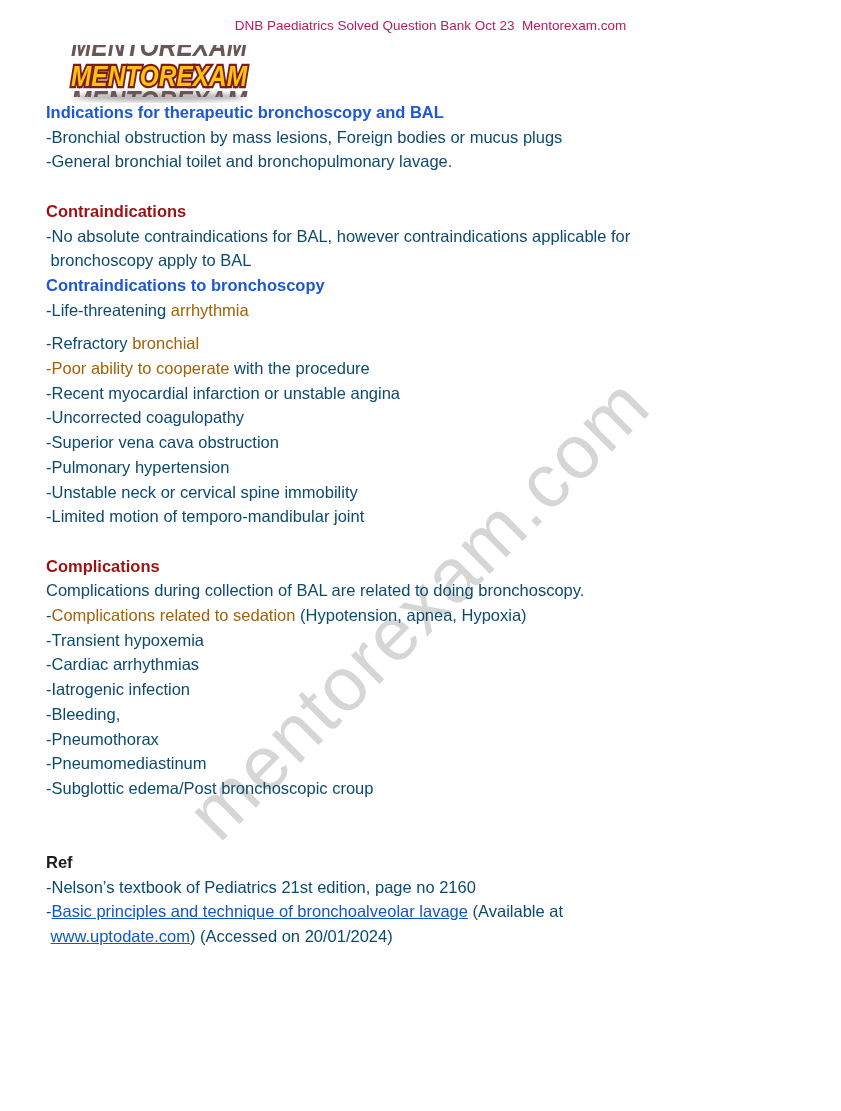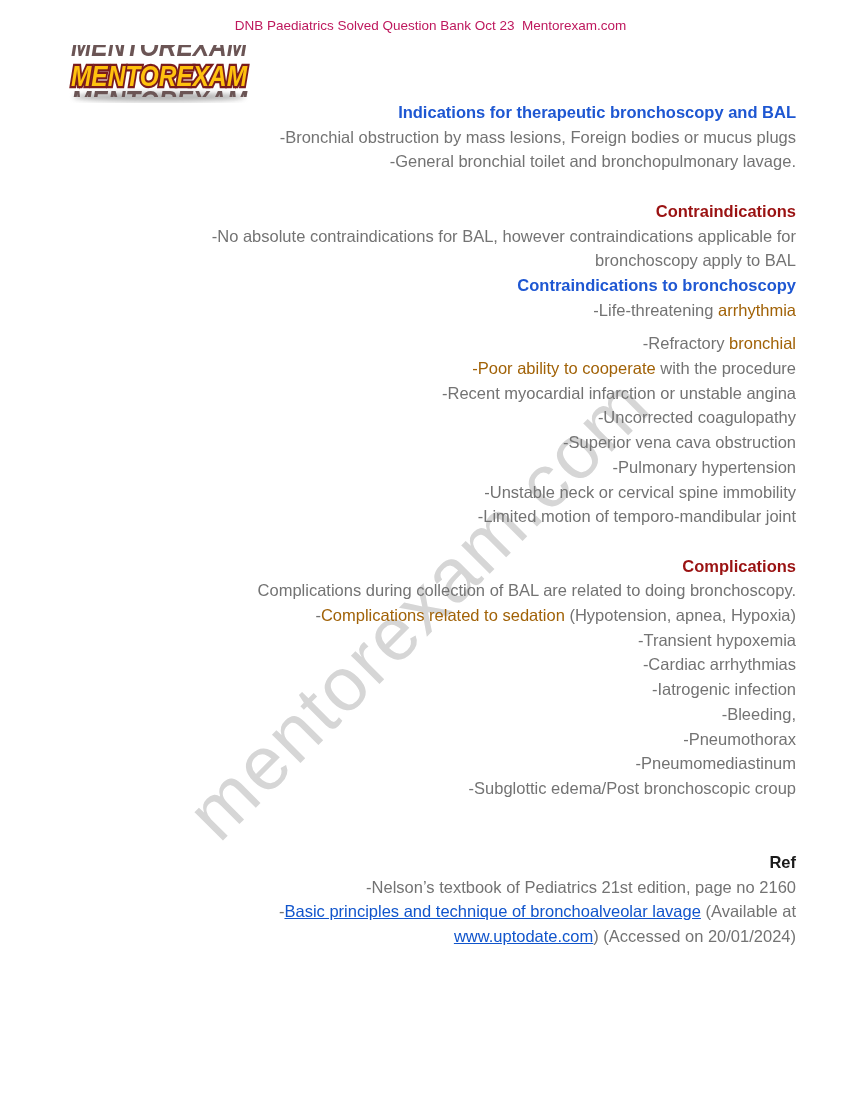--- a/index.html
+++ b/index.html
@@ -30,24 +30,24 @@
     color: #d6d6d6;
     white-space: nowrap;
     z-index: 0;
     user-select: none;
   }
   .content {
     position: absolute; left: 46px; top: 100px; width: 750px;
     z-index: 1;
     font-size: 16.5px; color: #1b1b1b;
   }
-  .line { white-space: pre; line-height: 24.7px; min-height: 24.7px; text-align: right; }
+  .line { white-space: pre; line-height: 24.7px; min-height: 24.7px; }
   .spacer { height: 24.7px; }
   .spacer-sm { height: 9px; }
-  .run-k  { color: #737373; }
+  .run-k  { color: #0c4a6e; }
   .run-b  { color: #1b1b1b; font-weight: bold; }
   .run-hb { color: #1e57d2; font-weight: bold; }
   .run-hr { color: #9a1212; font-weight: bold; }
   .run-m  { color: #a16207; }
   .run-link { color: #1155cc; cursor: pointer; }
 </style>
 </head>
 <body>
 
 <div class="page-header">DNB Paediatrics Solved Question Bank Oct 23  Mentorexam.com</div>

